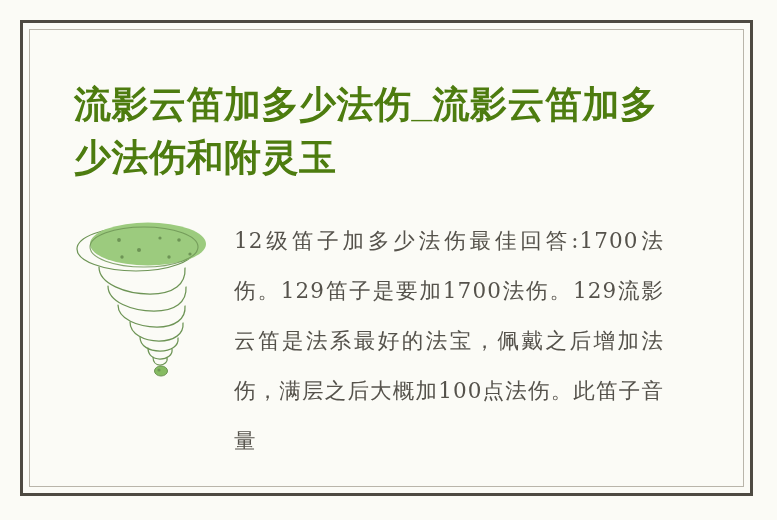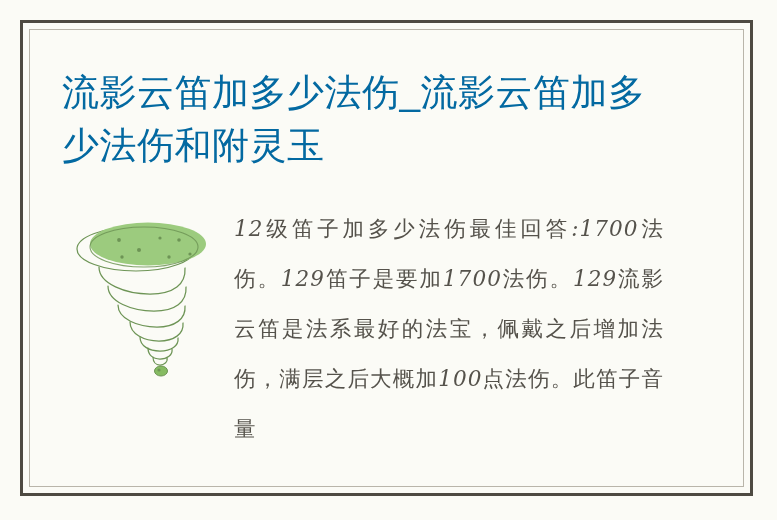--- a/index.html
+++ b/index.html
@@ -51,27 +51,27 @@
     left: 0; top: 0; right: 0; bottom: 0;
     padding: 0;
   }
 
   
   .article-title {
     position: absolute;
     left: 32px;
     top: 36px;
     width: 600px;
-    margin: 0;
+    margin: 12px;
     font-family: "Liberation Sans", "DejaVu Sans", sans-serif;
     font-size: 37px;
-    font-weight: 400;
+    font-weight: 700;
     line-height: 53px;
     letter-spacing: 0.5px;
-    color: #0369a1;
+    color: #4d7c0f;
     white-space: normal;
   }
 
   
   .article-body {
     position: absolute;
     left: 0;
     top: 174px;
     right: 0;
     height: 280px;
@@ -86,31 +86,30 @@
   }
   .figure svg {
     display: block;
     width: 164px;
     height: 176px;
   }
 
   .body-text {
     position: absolute;
     left: 204px;
-    top: 0;
+    top: 12px;
     width: 430px;
     margin: 0;
     font-family: "DejaVu Serif", "Liberation Serif", serif;
     font-size: 21.5px;
     line-height: 50px;
     letter-spacing: 1.1px;
     color: #55524b;
     text-align: justify;
     text-justify: inter-character;
-    font-style: italic;
     font-synthesis: none;
   }
   .body-text::after {
     content: "";
     display: inline-block;
     width: 100%;
   }
 </style>
 </head>
 <body>

